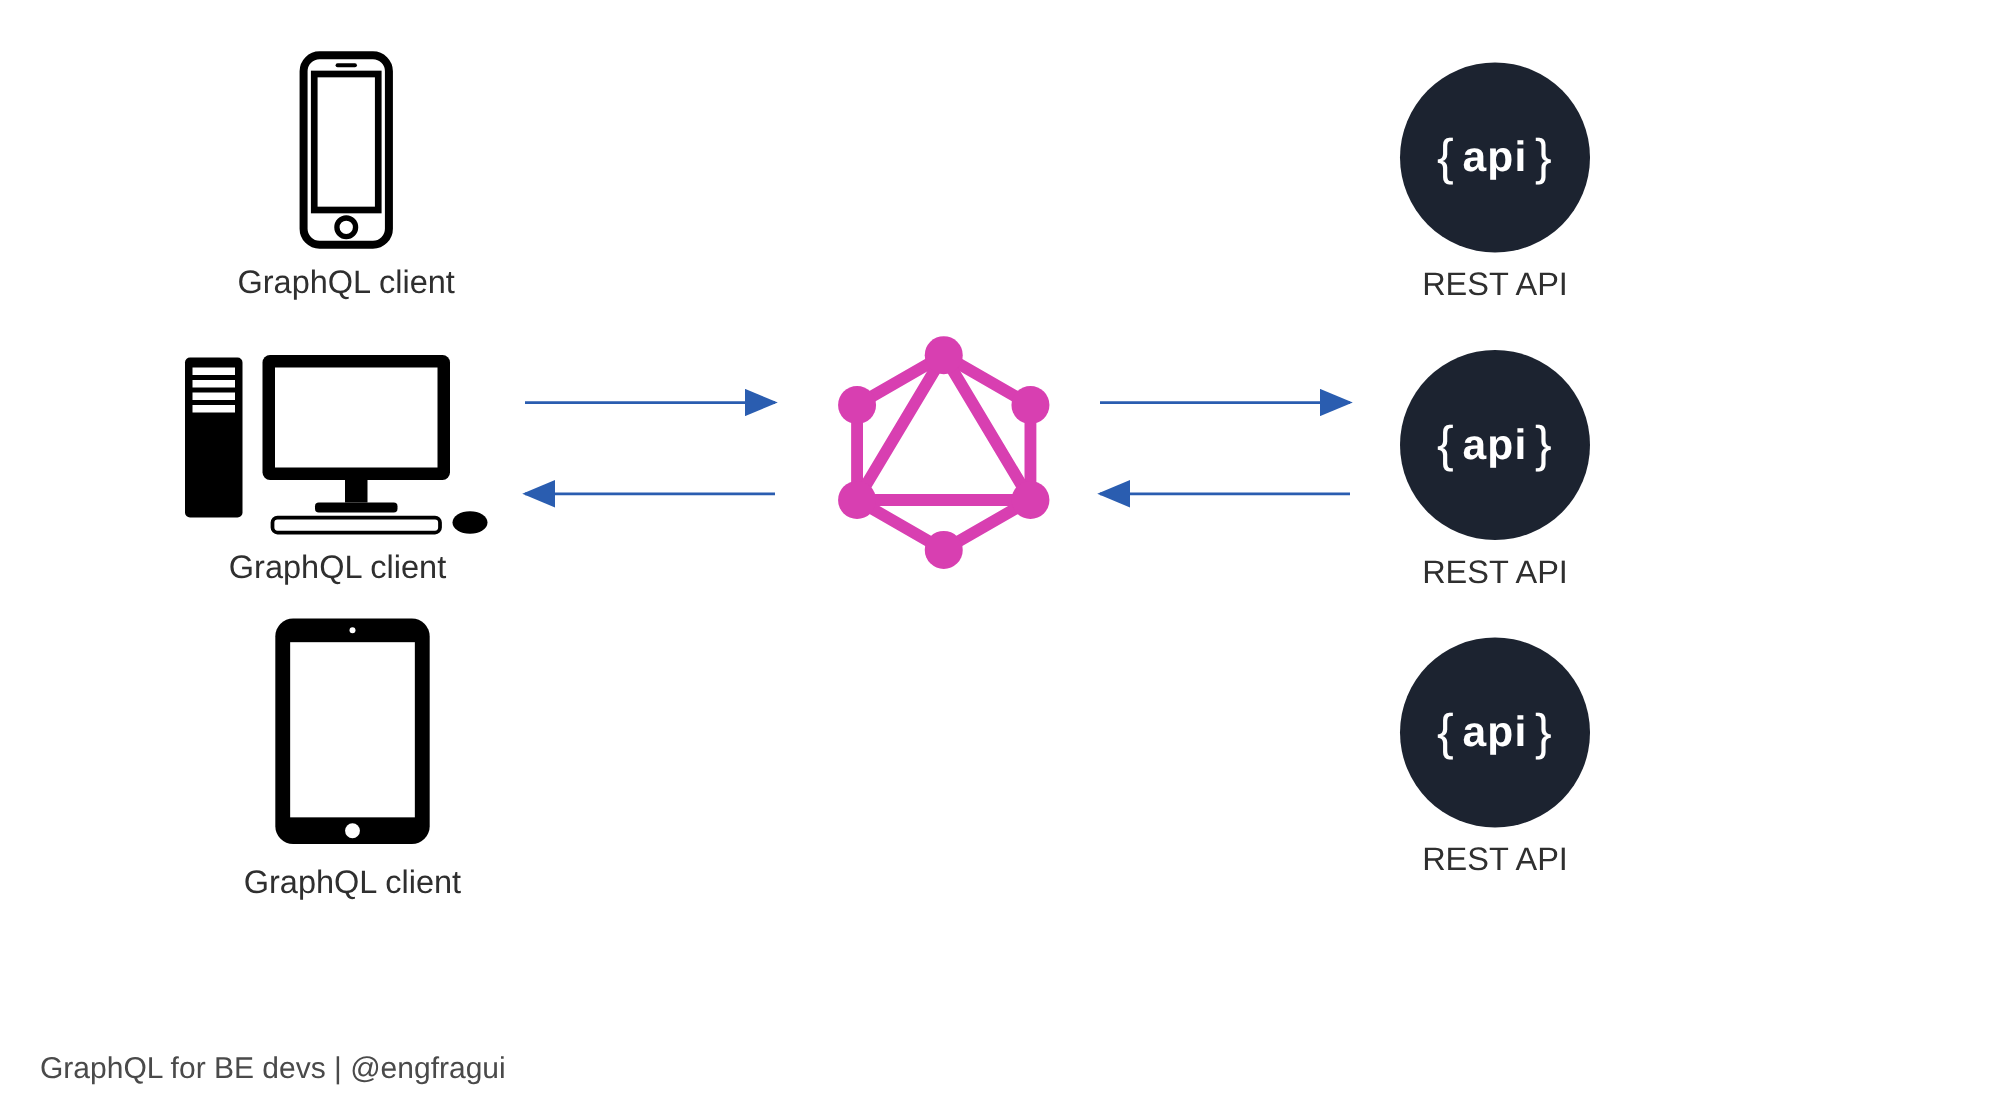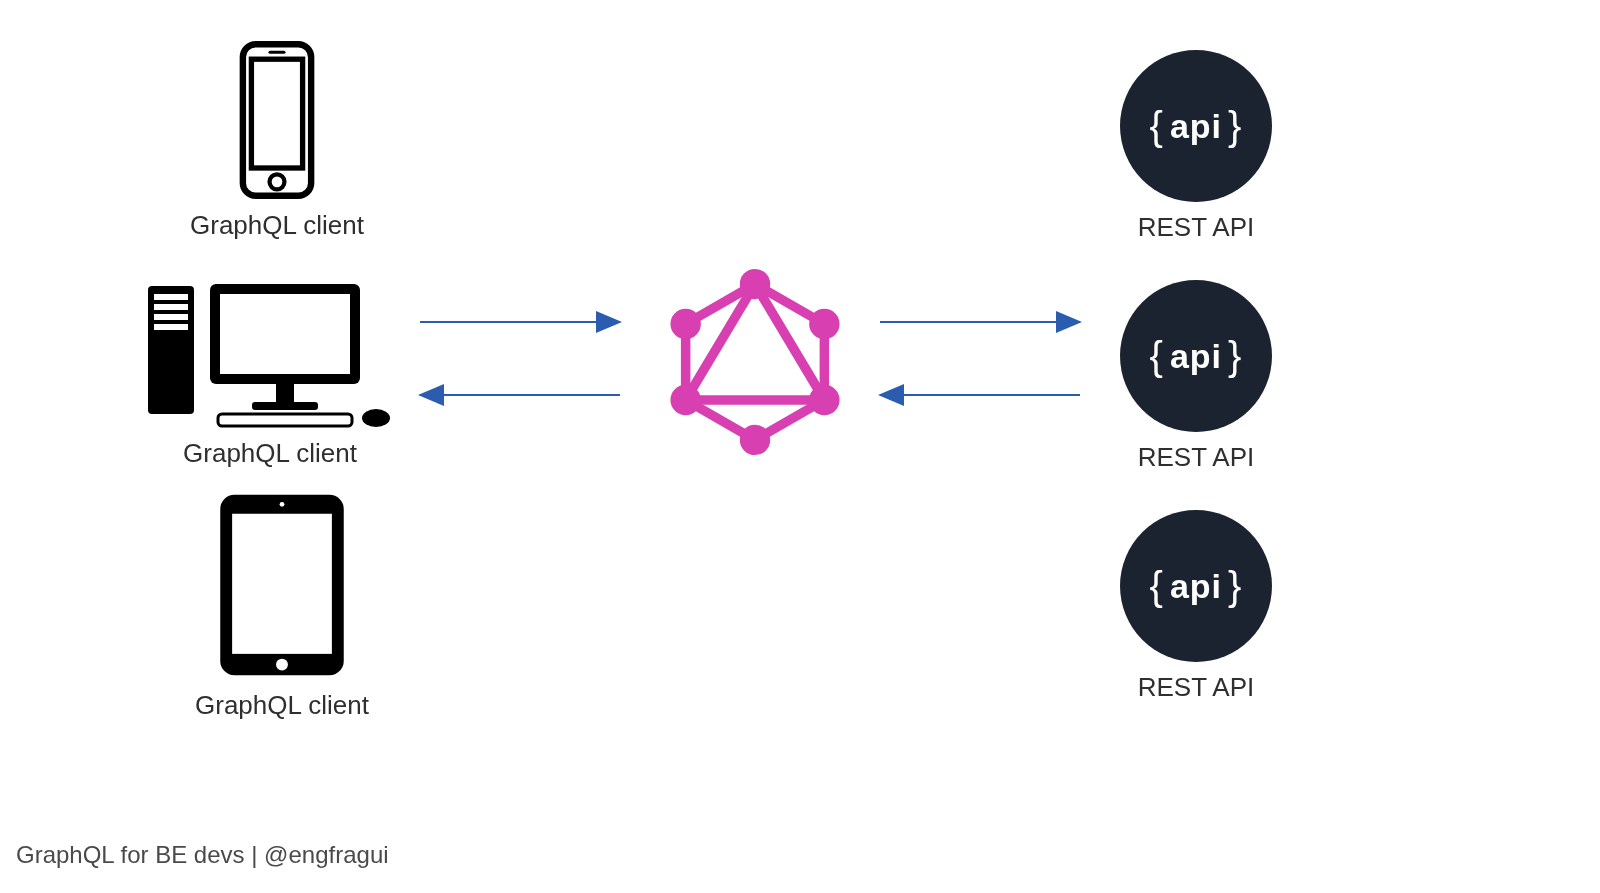--- a/index.html
+++ b/index.html
@@ -37,21 +37,21 @@
       align-items: center;
       justify-content: center;
       color: #ffffff;
       font-weight: 700;
       font-size: 34px;
       letter-spacing: 1px;
     }
     .api-circle .brace { font-weight: 500; font-size: 40px; margin: 0 6px; }
     .footer {
       position: absolute;
-      left: 16px;
+      left: 32px;
       bottom: 24px;
       font-size: 24px;
       color: #4a4a4a;
     }
     svg.icon { display: block; }
   </style>
 </head>
 <body>
 
 <div class="diagram-area">

